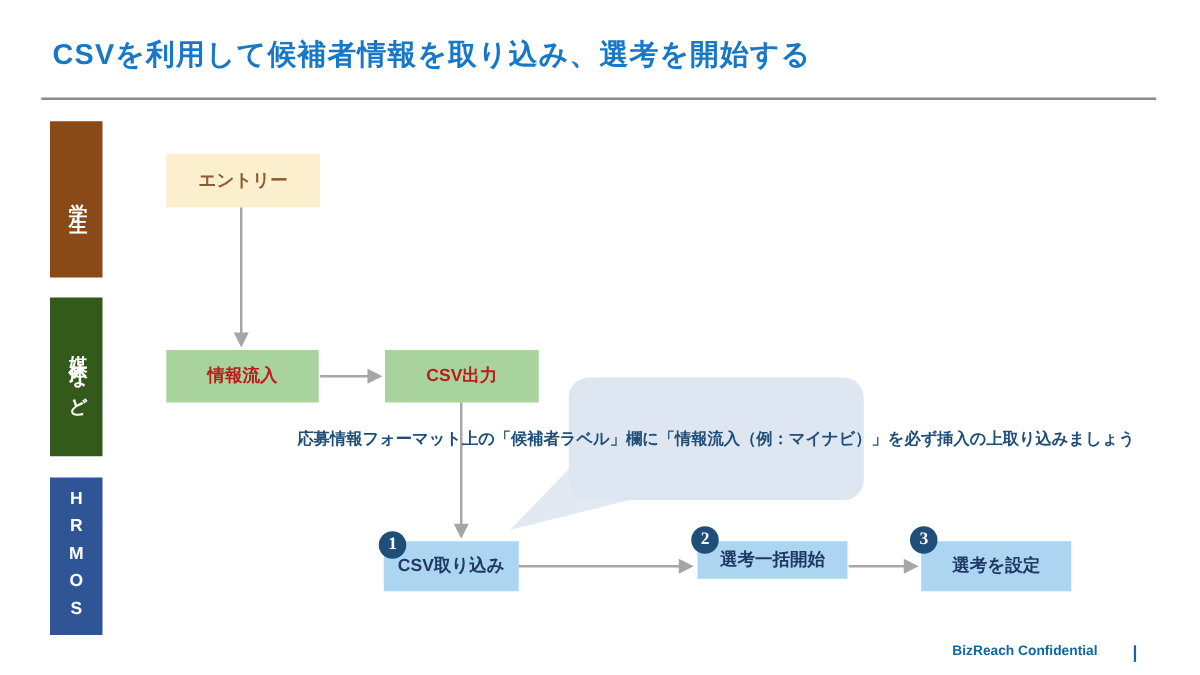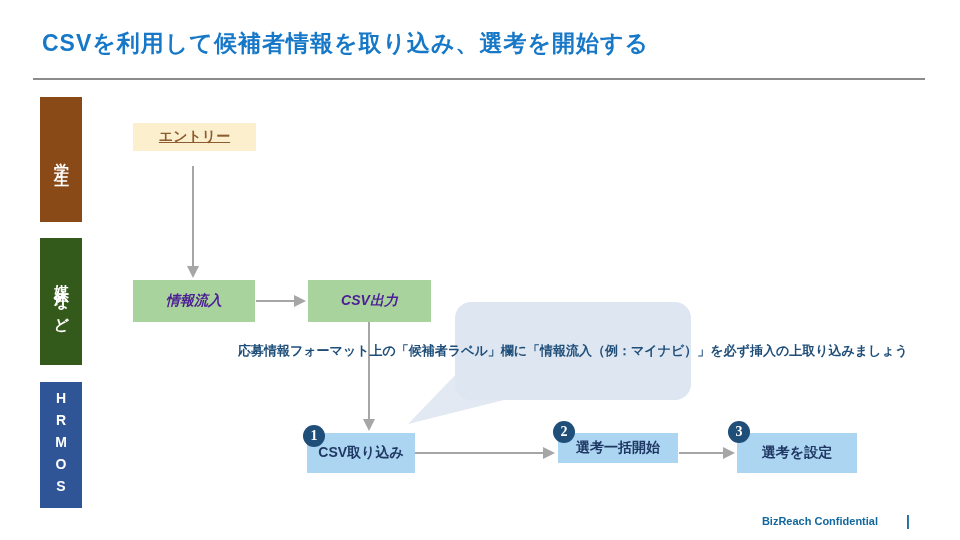--- a/index.html
+++ b/index.html
@@ -23,23 +23,23 @@
   .lane-students{top:97px;height:125px;background:#8A4A18;font-size:15px;letter-spacing:9px;}
   .lane-media{top:238px;height:127px;background:#33591B;font-size:15px;letter-spacing:6px;}
   .lane-hrmos{top:382px;height:126px;background:#2F5597;font-size:14px;letter-spacing:6px;}
 
   
   .node{
     position:absolute;display:flex;align-items:center;justify-content:center;
     font-weight:bold;font-size:14px;text-align:center;white-space:nowrap;
   }
   .node-cream{background:#FBEFCE;color:#8C5B2E;}
-  .node-green{background:#A9D39C;color:#4c1d95;font-style:italic;}
+  .node-green{background:#A9D39C;color:#b91c1c;}
   .node-blue{background:#ABD5F0;color:#1F3864;}
-  .n-entry{left:133px;top:123px;width:123px;height:28px;text-decoration:underline;}
+  .n-entry{left:133px;top:123px;width:123px;height:43px;}
   .n-inflow{left:133px;top:280px;width:122px;height:42px;}
   .n-csvout{left:308px;top:280px;width:123px;height:42px;}
   .n-csvin{left:307px;top:433px;width:108px;height:40px;}
   .n-bulk{left:558px;top:433px;width:120px;height:30px;}
   .n-setsel{left:737px;top:433px;width:120px;height:40px;}
 
   
   .badge{
     position:absolute;width:22px;height:22px;border-radius:50%;
     background:#1F4E79;color:#ffffff;z-index:3;

